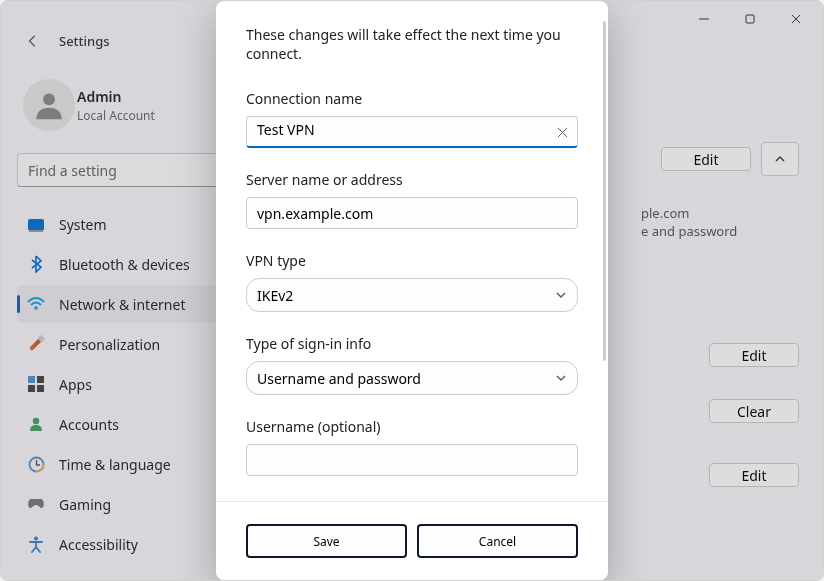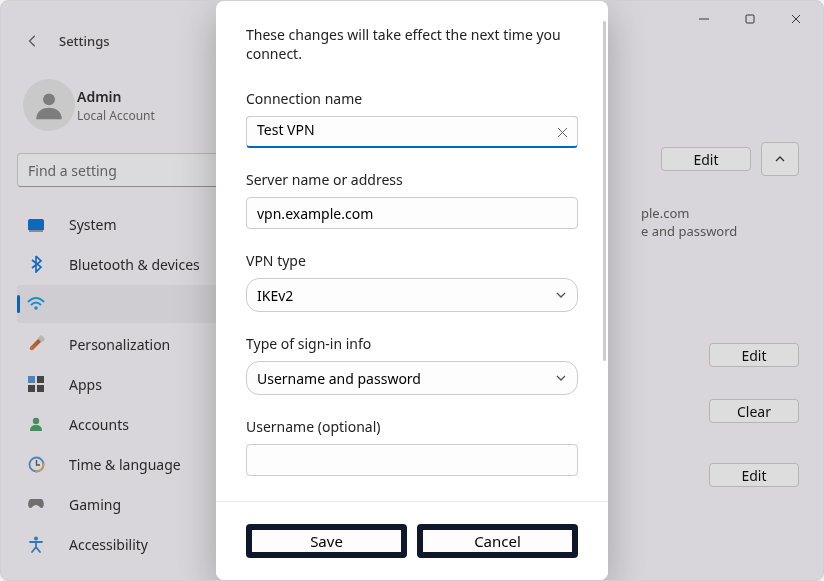--- a/index.html
+++ b/index.html
@@ -20,21 +20,21 @@
 
     .sidebar { width: 290px; padding: 16px 12px 0 16px; flex-shrink: 0; }
     .user-block { display: flex; align-items: center; gap: 2px; padding: 8px 6px 22px 6px; }
     .avatar { width: 52px; height: 52px; border-radius: 50%; background: #e5e5e5; display: flex; align-items: center; justify-content: center; color: #888; }
     .avatar svg { width: 34px; height: 34px; }
     .user-name { font-size: 14px; font-weight: 600; color: #222; }
     .user-role { font-size: 12px; color: #666; margin-top: 1px; }
 
     .search-box { width: 270px; height: 34px; border: 1px solid #ccc; border-bottom: 1.5px solid #999; border-radius: 4px; background: #fbfbfd; padding: 0 10px; display: flex; align-items: center; font-size: 14px; color: #666; margin-bottom: 18px; }
 
-    .nav-item { display: flex; align-items: center; gap: 24px; height: 38px; padding: 0 10px; border-radius: 4px; font-size: 14px; color: #222; position: relative; margin-bottom: 2px; }
+    .nav-item { display: flex; align-items: center; gap: 14px; height: 38px; padding: 0 10px; border-radius: 4px; font-size: 14px; color: #222; position: relative; margin-bottom: 2px; }
     .nav-item.active { background: #ece9ef; }
     .nav-item.active::before { content: ''; position: absolute; left: 0; top: 10px; bottom: 10px; width: 3px; background: #0067c0; border-radius: 2px; }
     .nav-icon { width: 18px; height: 18px; display: flex; align-items: center; justify-content: center; flex-shrink: 0; }
 
     .i-system { width: 16px; height: 11px; background: #0070d6; border-radius: 2px 2px 0 0; box-shadow: 0 3px 0 -1px #999; }
     .i-bt { color: #0070d6; font-size: 15px; }
     .i-pers { width: 16px; height: 4px; background: linear-gradient(90deg, #e07030, #b05a20); transform: rotate(-45deg); border-radius: 2px; position: relative; }
     .i-pers::after { content: ''; position: absolute; right: -2px; top: -1px; width: 5px; height: 6px; background: #ccc; border-radius: 1px; }
     .i-acc { color: #40a060; }
     .i-game { color: #666; font-size: 15px; }
@@ -60,21 +60,21 @@
     .field-group { margin-bottom: 22px; }
     .text-input { width: 100%; height: 32px; border: 1px solid #ccc; border-radius: 4px; padding: 0 10px; font-size: 14px; background: #fdfdfd; }
     .text-input.focused { border-bottom: 2px solid #0067c0; padding-bottom: 4px; }
     .input-wrap { position: relative; }
     .clear-x { position: absolute; right: 8px; top: 8px; width: 16px; height: 16px; display: flex; align-items: center; justify-content: center; color: #666; }
     .select-box { width: 100%; height: 34px; border: 1px solid #ccc; border-radius: 13px; padding: 0 10px; font-size: 14px; background: #fdfdfd; display: flex; align-items: center; justify-content: space-between; }
     .select-box svg { width: 12px; height: 12px; color: #555; }
 
     .modal-footer { display: flex; gap: 10px; padding: 22px 30px; border-top: 0; background: #fff; border-radius: 0 0 8px 8px; }
     .modal-footer-line { height: 1px; background: #e8e8e8; margin: 0 0 0 0; }
-    .modal-btn { flex: 1; height: 34px; border: 6px solid #0f172a; border-radius: 4px; background: #fdfdfd; font-size: 15px; }
+    .modal-btn { flex: 1; height: 34px; border: 2px solid #0f172a; border-radius: 4px; background: #fdfdfd; font-size: 12px; }
 
     .scroll-ind { position: absolute; right: 2px; top: 20px; width: 3px; height: 340px; background: #ccc; border-radius: 2px; }
   </style>
 </head>
 <body>
 
 <div class="window">
 
   <div class="titlebar">
     <div class="titlebar-btn">
@@ -138,20 +138,21 @@
         <span>Bluetooth &amp; devices</span>
       </div>
       <div class="nav-item active">
         <span class="nav-icon">
           <svg width="18" height="14" viewBox="0 0 18 14">
               <path d="M1 5 Q9 -3 17 5" fill="none" stroke="#0aa0e5" stroke-width="2"></path>
               <path d="M4 8 Q9 3 14 8" fill="none" stroke="#0aa0e5" stroke-width="2"></path>
               <circle cx="9" cy="11" r="1.8" fill="#0aa0e5"></circle>
             </svg>
         </span>
+        <span>Network &amp; internet</span>
       </div>
       <div class="nav-item">
         <span class="nav-icon">
             <span class="i-pers"></span>
           </span>
         <span>Personalization</span>
       </div>
       <div class="nav-item">
         <span class="nav-icon">
           <svg width="16" height="16" viewBox="0 0 16 16">

